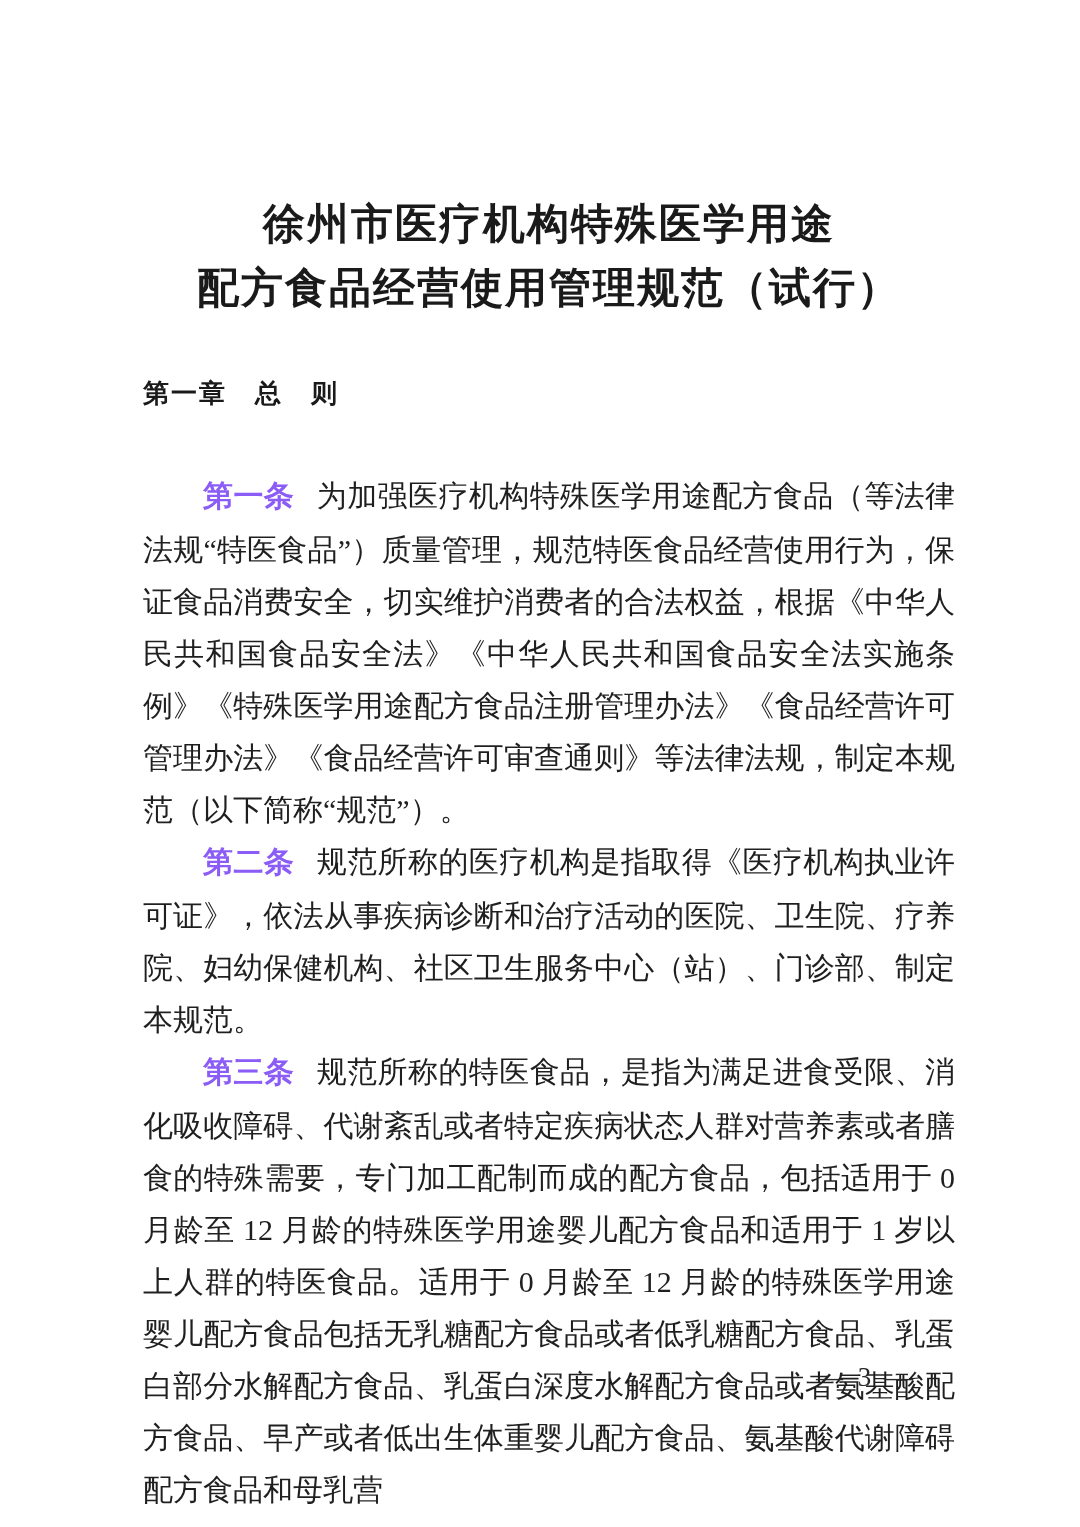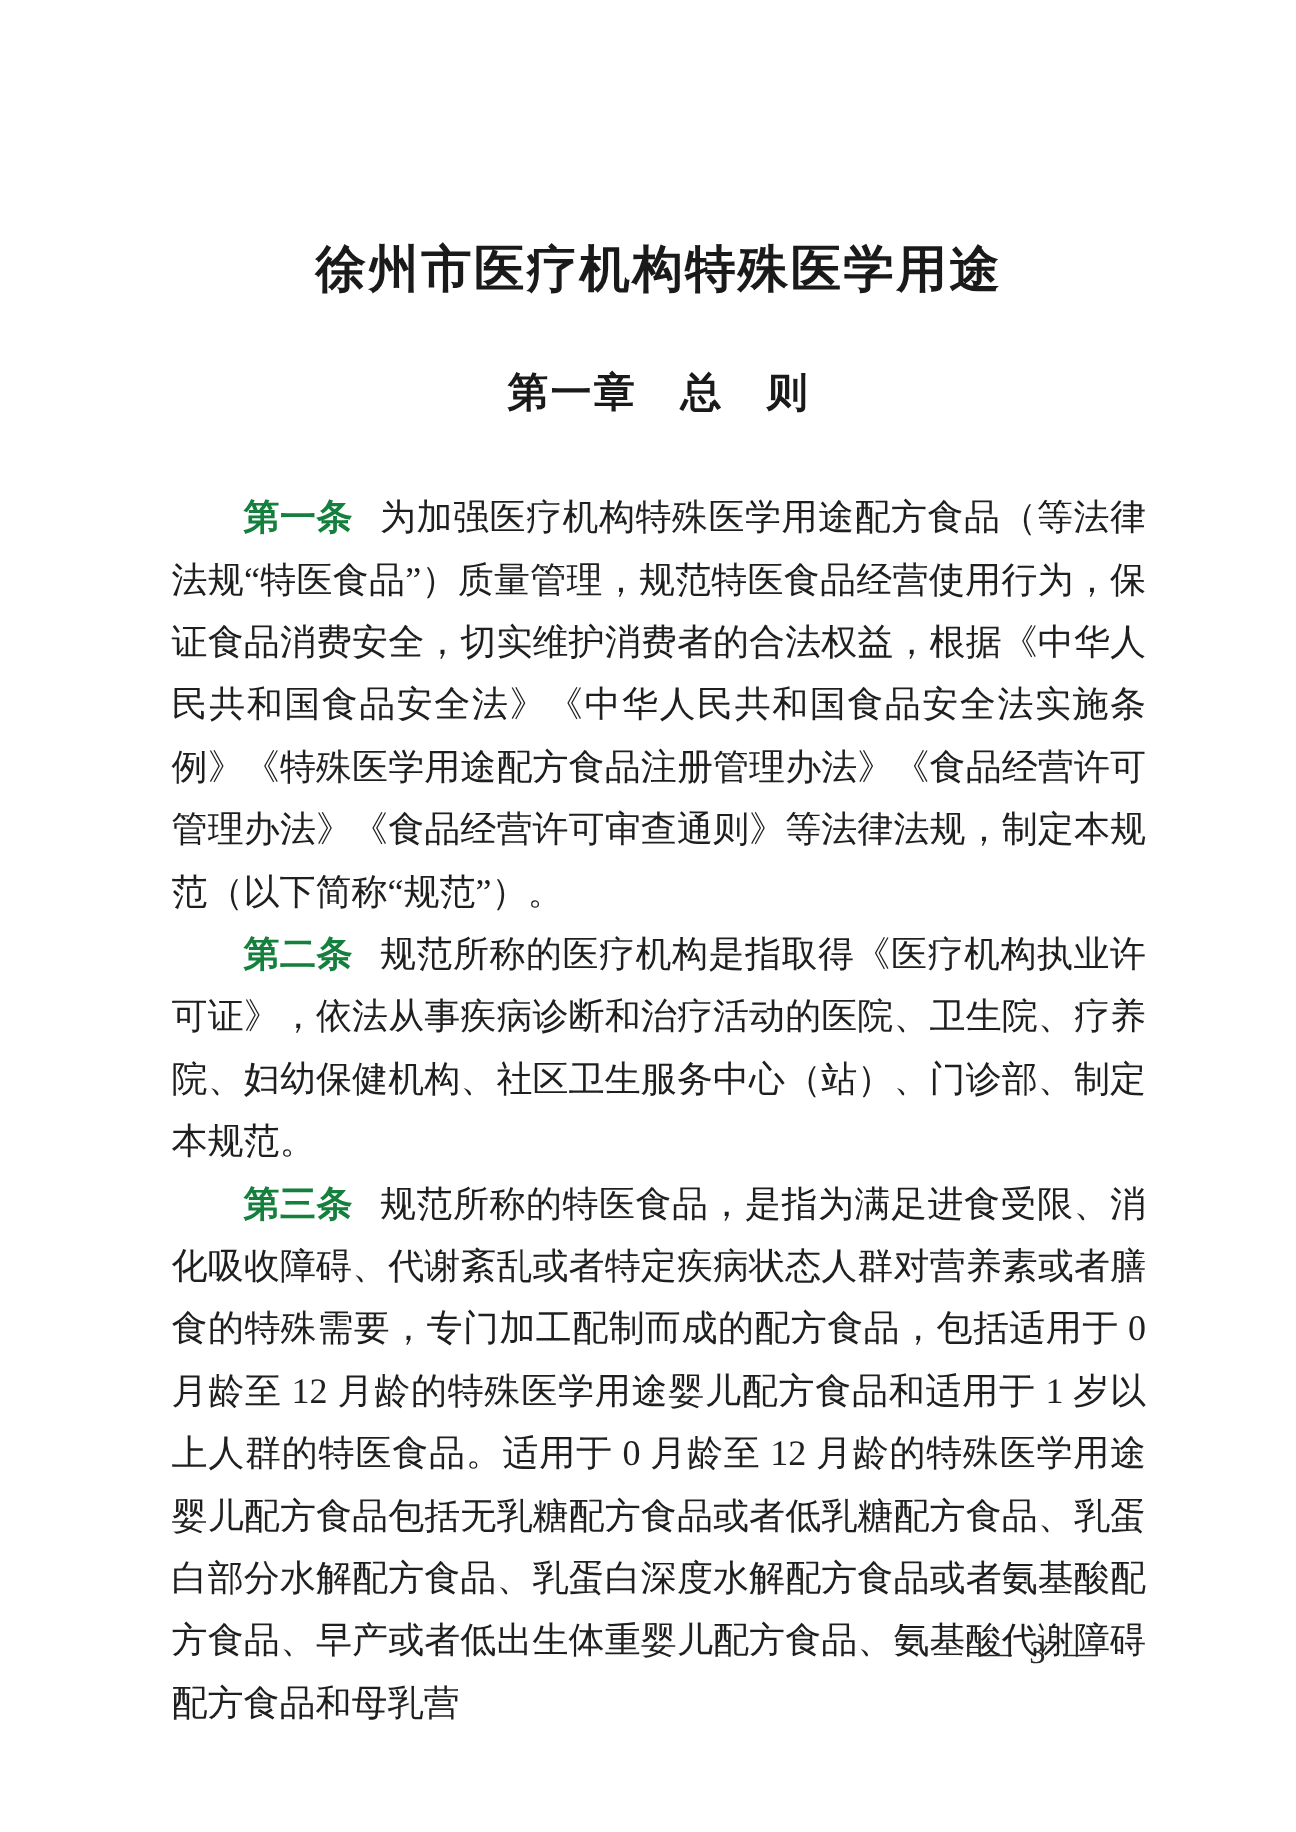--- a/index.html
+++ b/index.html
@@ -29,63 +29,63 @@
     line-height: 64px;
     letter-spacing: 2px;
     color: #1a1a1a;
   }
   .title-line {
     display: block;
     white-space: nowrap;
   }
   .chapter {
     margin: 52px 0 0 0;
-    text-align: center;
-    font-family: Liberation Mono, monospace;
+    font-family: Liberation Serif, serif;
     font-weight: 700;
-    font-size: 34px;
+    font-size: 26px;
     line-height: 44px;
     letter-spacing: 2px;
     color: #1a1a1a;
   }
   .body-text {
     margin-top: 54px;
     font-family: "Liberation Serif", serif;
     font-size: 30px;
     line-height: 52px;
     color: #1f1f1f;
     text-align: justify;
   }
   .article {
     margin: 0;
     text-indent: 2em;
   }
   .lead {
-    font-family: Liberation Serif, serif;
+    font-family: Liberation Mono, monospace;
     font-weight: 700;
-    color: #15803d;
+    color: #8b5cf6;
     margin-right: 0.75em;
   }
   .footer {
     position: absolute;
     top: 1362px;
     right: 163px;
     font-family: "Liberation Serif", serif;
     font-size: 27px;
     letter-spacing: 4px;
     color: #2a2a2a;
   }
 </style>
 </head>
 <body>
 
 <div class="page">
 
   <h1 class="title">
     <span class="title-line">徐州市医疗机构特殊医学用途</span>
+    <span class="title-line">配方食品经营使用管理规范（试行）</span>
   </h1>
 
   <h2 class="chapter">第一章　总　则</h2>
 
   <div class="body-text">
     <p class="article"><span class="lead">第一条</span><span>为加强医疗机构特殊医学用途配方食品（等法律法规“特医食品”）质量管理，规范特医食品经营使用行为，保证食品消费安全，切实维护消费者的合法权益，根据《中华人民共和国食品安全法》《中华人民共和国食品安全法实施条例》《特殊医学用途配方食品注册管理办法》《食品经营许可管理办法》《食品经营许可审查通则》等法律法规，制定本规范（以下简称“规范”）。</span></p>
     <p class="article"><span class="lead">第二条</span><span>规范所称的医疗机构是指取得《医疗机构执业许可证》，依法从事疾病诊断和治疗活动的医院、卫生院、疗养院、妇幼保健机构、社区卫生服务中心（站）、门诊部、制定本规范。</span></p>
     <p class="article"><span class="lead">第三条</span><span>规范所称的特医食品，是指为满足进食受限、消化吸收障碍、代谢紊乱或者特定疾病状态人群对营养素或者膳食的特殊需要，专门加工配制而成的配方食品，包括适用于 0 月龄至 12 月龄的特殊医学用途婴儿配方食品和适用于 1 岁以上人群的特医食品。适用于 0 月龄至 12 月龄的特殊医学用途婴儿配方食品包括无乳糖配方食品或者低乳糖配方食品、乳蛋白部分水解配方食品、乳蛋白深度水解配方食品或者氨基酸配方食品、早产或者低出生体重婴儿配方食品、氨基酸代谢障碍配方食品和母乳营</span></p>
   </div>
 

